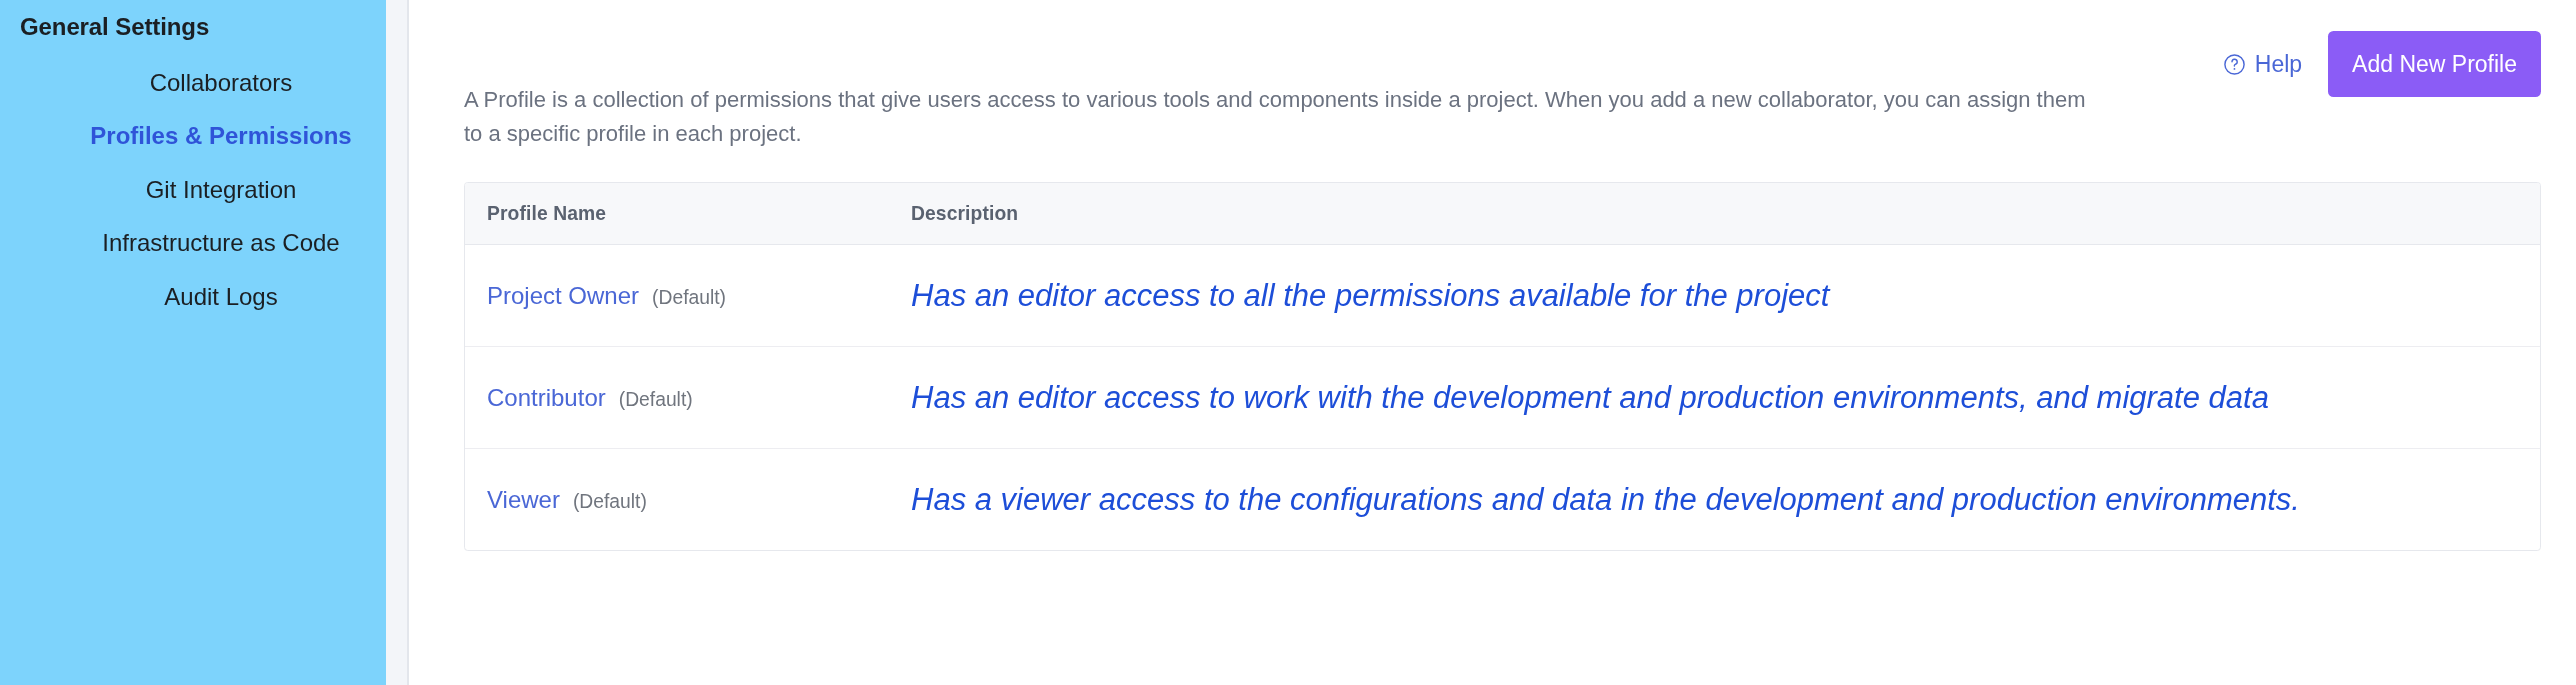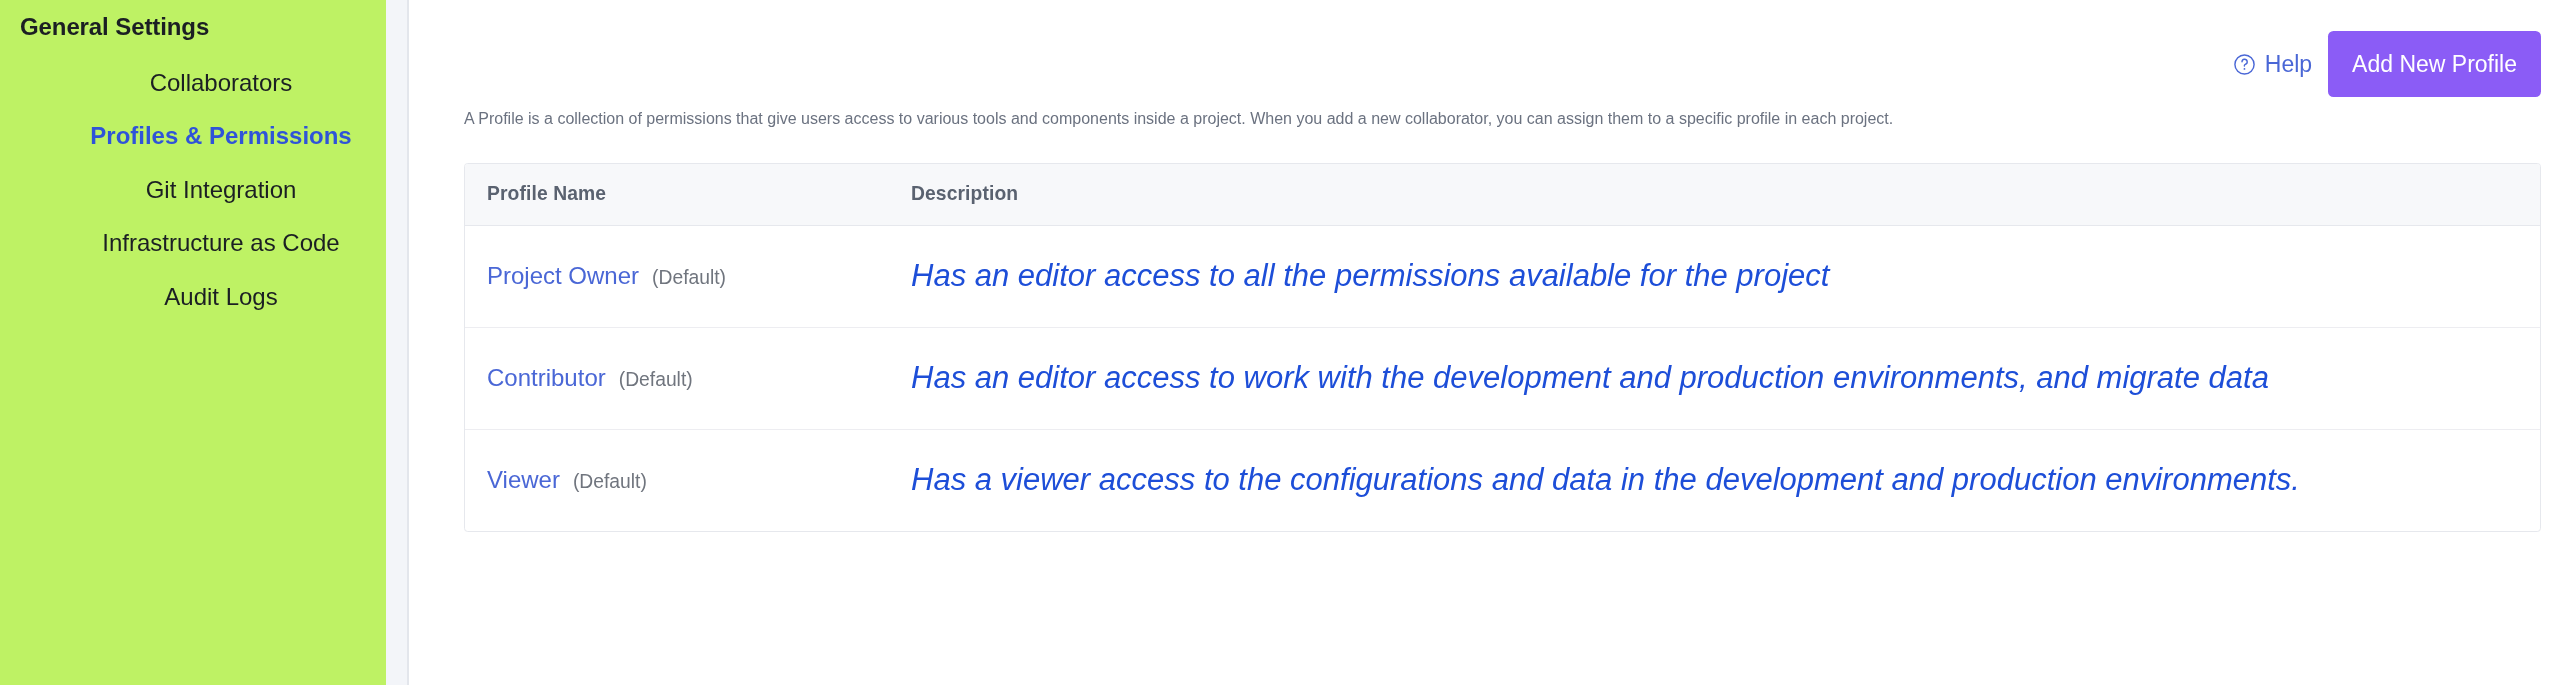--- a/index.html
+++ b/index.html
@@ -20,21 +20,21 @@
     width: 2576px;
     height: 685px;
     position: relative;
   }
 
   
   .sidebar {
     width: 409px;
     min-width: 409px;
     height: 685px;
-    background: #bef264;
+    background: #7dd3fc;
     box-sizing: border-box;
     position: relative;
     padding-left: 20px;
     padding-top: 7.3px;
   }
   .sidebar-scroll-gutter {
     position: absolute;
     top: 0;
     right: 0;
     width: 23px;
@@ -102,21 +102,21 @@
     padding-top: 18.4px;
     letter-spacing: -0.2px;
   }
 
   .header-actions {
     position: absolute;
     top: 22px;
     right: 35px;
     display: flex;
     align-items: center;
-    gap: 16px;
+    gap: 26px;
   }
   .help-link {
     display: flex;
     align-items: center;
     gap: 9.2px;
     color: #4a67d6;
     font-size: 23px;
     cursor: pointer;
     text-decoration: none;
   }
@@ -134,24 +134,24 @@
     border-radius: 5.5px;
     padding: 0 24px;
     height: 66px;
     line-height: 66px;
     cursor: pointer;
     font-family: "Liberation Sans", sans-serif;
     white-space: nowrap;
   }
 
   .page-desc {
-    font-size: 16px;
+    font-size: 22px;
     color: #6b7280;
     line-height: 1.55;
-    margin: 28px 0 0 0;
+    margin: 4px 0 0 0;
     max-width: 1626px;
   }
 
   
   .table-card {
     margin-top: 31px;
     margin-right: 35px;
     border: 0.9px solid #e6e8ed;
     border-radius: 3.7px;
     background: #ffffff;

